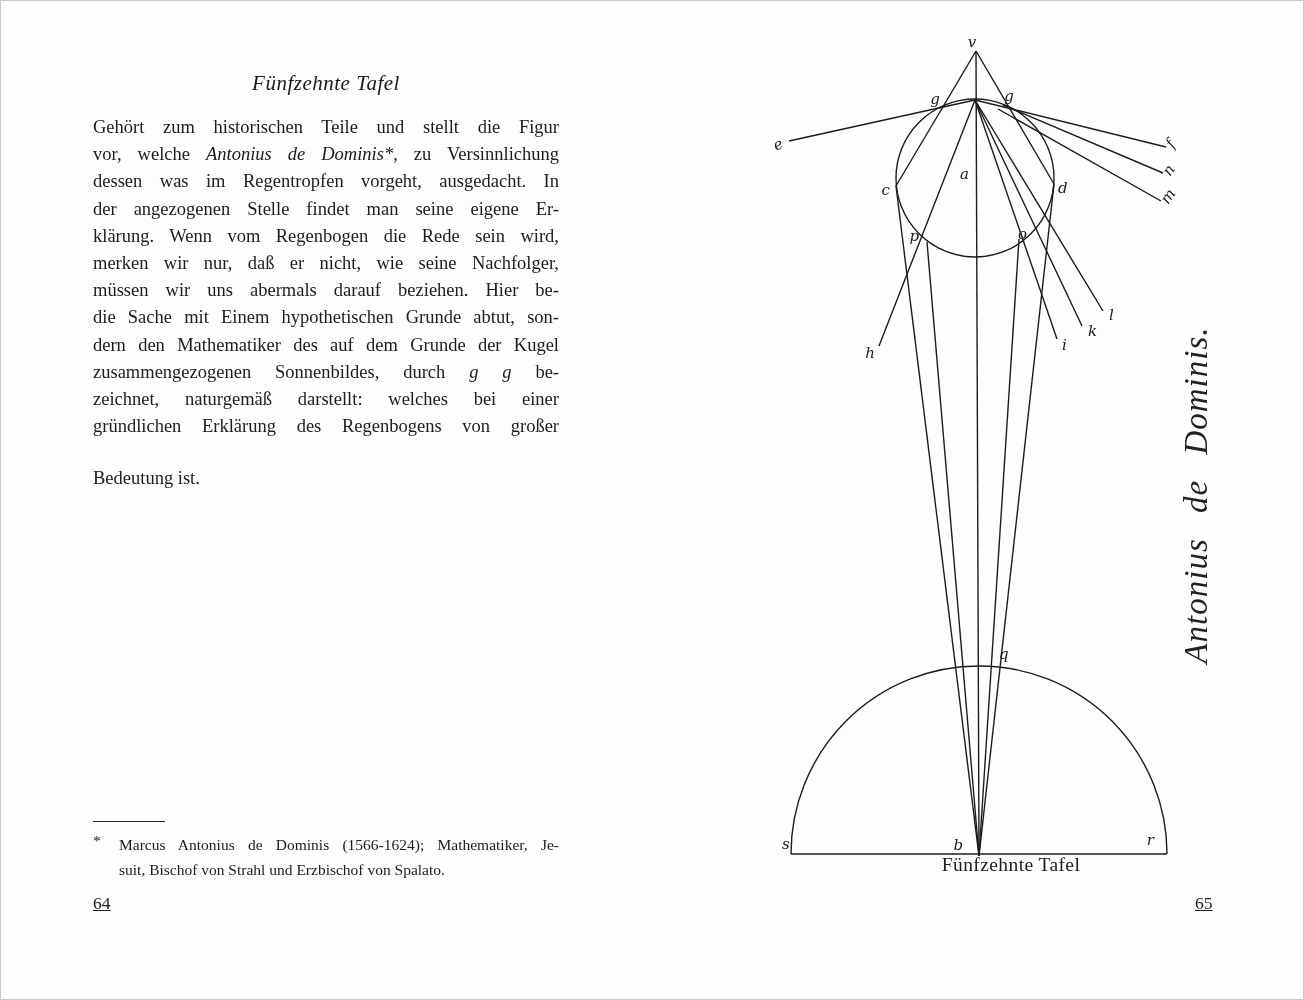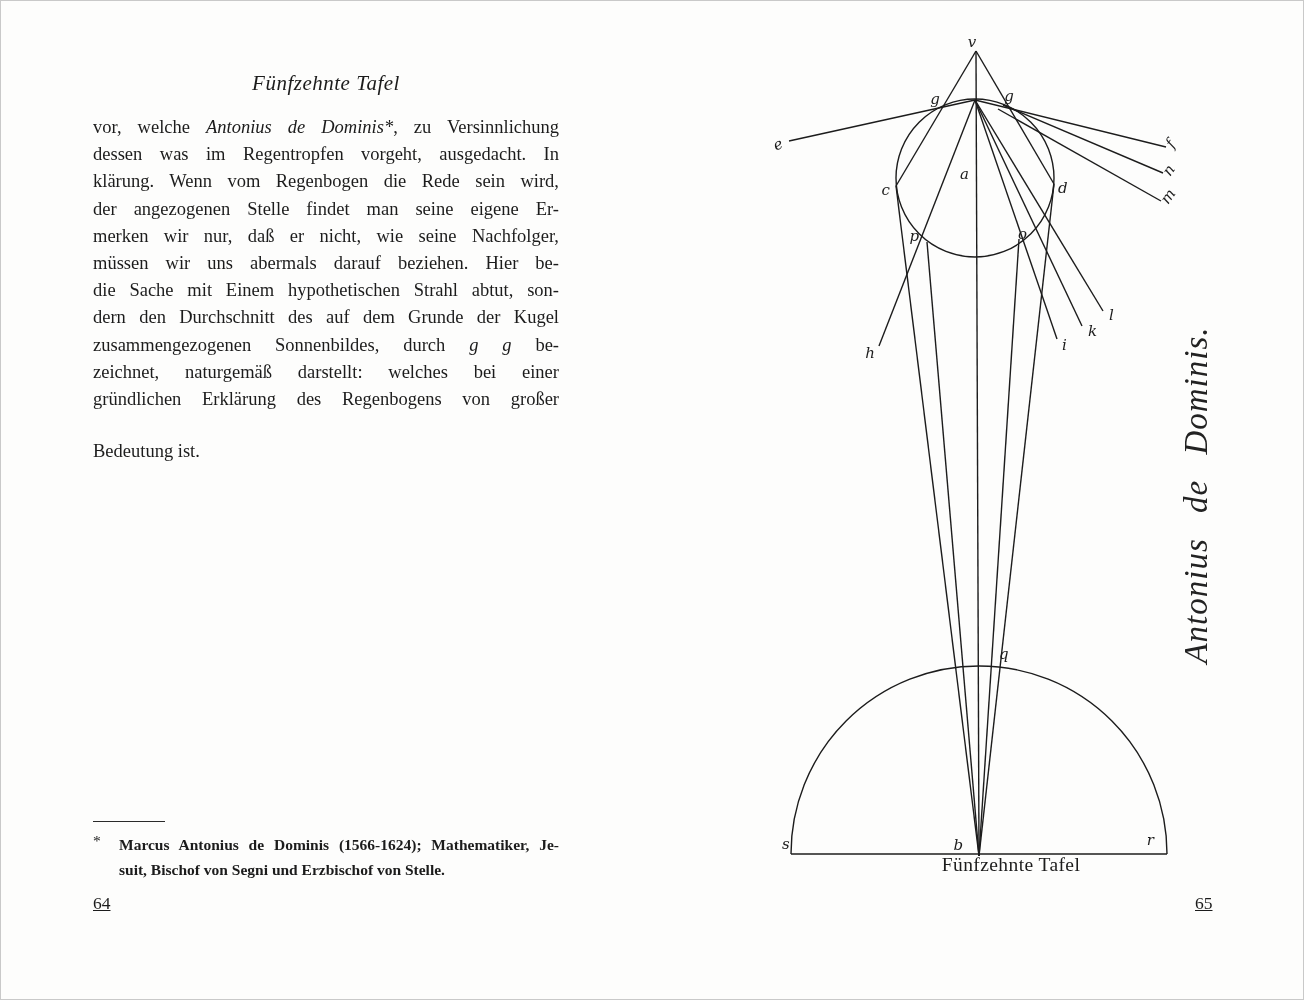--- a/index.html
+++ b/index.html
@@ -21,21 +21,21 @@
   .pline{
     line-height:27.2px;white-space:nowrap;
     text-align:justify;text-align-last:justify;white-space:normal;
     height:27.2px;overflow:hidden;
   }
   .pline.last{text-align-last:left;margin-top:25px;}
   .pline i{}
   .footrule{left:92px;top:820px;width:72px;border-top:1.6px solid #2a2a2a;height:0;}
   .footnote{left:92px;top:831px;width:466px;font-size:15.5px;}
   .footnote .marker{position:absolute;left:0;top:0;}
-  .fline{padding-left:26px;line-height:25px;font-weight:bold;}
+  .fline{padding-left:26px;line-height:25px;}
   .fline.j{text-align:justify;text-align-last:justify;}
   .pageno{font-size:17.5px;text-decoration:underline;}
   .pageno.left{left:92px;top:892px;}
   .pageno.right{left:1194px;top:892px;}
   
   .figure-svg{left:700px;top:30px;}
   .fig-caption{
     left:850px;top:853px;width:320px;text-align:center;
     font-size:19.5px;letter-spacing:.4px;
   }
@@ -51,39 +51,40 @@
     font-family:"DejaVu Serif","Liberation Serif",serif;
     font-style:italic;font-size:15px;fill:#1c1c1c;
   }
 </style>
 </head>
 <body>
 
 <div class="abs heading">Fünfzehnte Tafel</div>
 
 <div class="abs paragraph">
+  <div class="pline">Gehört zum historischen Teile und stellt die Figur</div>
   <div class="pline"><span>vor, welche </span><i>Antonius de Dominis*</i><span>, zu Versinnlichung</span></div>
   <div class="pline">dessen was im Regentropfen vorgeht, ausgedacht. In</div>
+  <div class="pline">der angezogenen Stelle findet man seine eigene Er-</div>
   <div class="pline">klärung. Wenn vom Regenbogen die Rede sein wird,</div>
-  <div class="pline">der angezogenen Stelle findet man seine eigene Er-</div>
   <div class="pline">merken wir nur, daß er nicht, wie seine Nachfolger,</div>
   <div class="pline">müssen wir uns abermals darauf beziehen. Hier be-</div>
-  <div class="pline">die Sache mit Einem hypothetischen Strahl abtut, son-</div>
-  <div class="pline">dern den Durchschnitt des auf dem Grunde der Kugel</div>
+  <div class="pline">die Sache mit Einem hypothetischen Grunde abtut, son-</div>
+  <div class="pline">dern den Mathematiker des auf dem Grunde der Kugel</div>
   <div class="pline"><span>zusammengezogenen Sonnenbildes, durch </span><i>g g</i><span> be-</span></div>
   <div class="pline">zeichnet, naturgemäß darstellt: welches bei einer</div>
   <div class="pline">gründlichen Erklärung des Regenbogens von großer</div>
   <div class="pline last">Bedeutung ist.</div>
 </div>
 
 <div class="abs footrule"></div>
 <div class="abs footnote">
   <span class="marker">*</span>
   <div class="fline j">Marcus Antonius de Dominis (1566-1624); Mathematiker, Je-</div>
-  <div class="fline">suit, Bischof von Segni und Erzbischof von Stelle.</div>
+  <div class="fline">suit, Bischof von Strahl und Erzbischof von Spalato.</div>
 </div>
 
 <div class="abs pageno left">64</div>
 
 <svg class="abs figure-svg" width="520" height="850" viewBox="700 30 520 850">
   <g stroke="#1c1c1c" stroke-width="1.4" fill="none">
 
     <circle cx="974" cy="177" r="79"></circle>
 
     <line x1="975" y1="50" x2="978" y2="855"></line>

